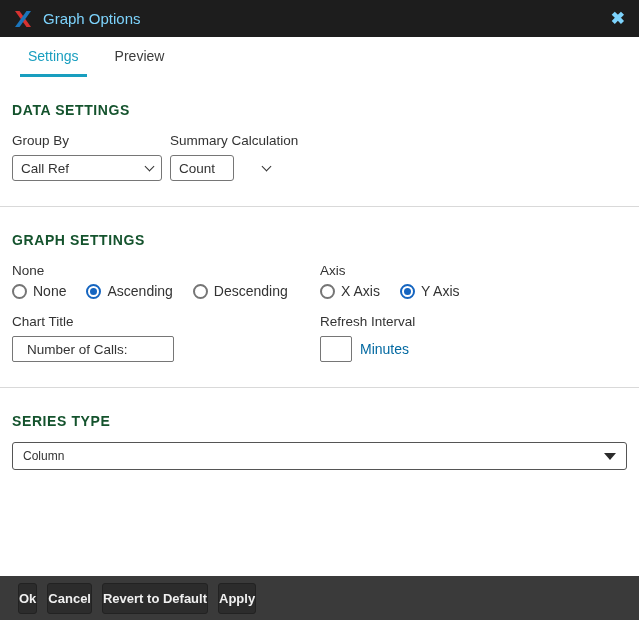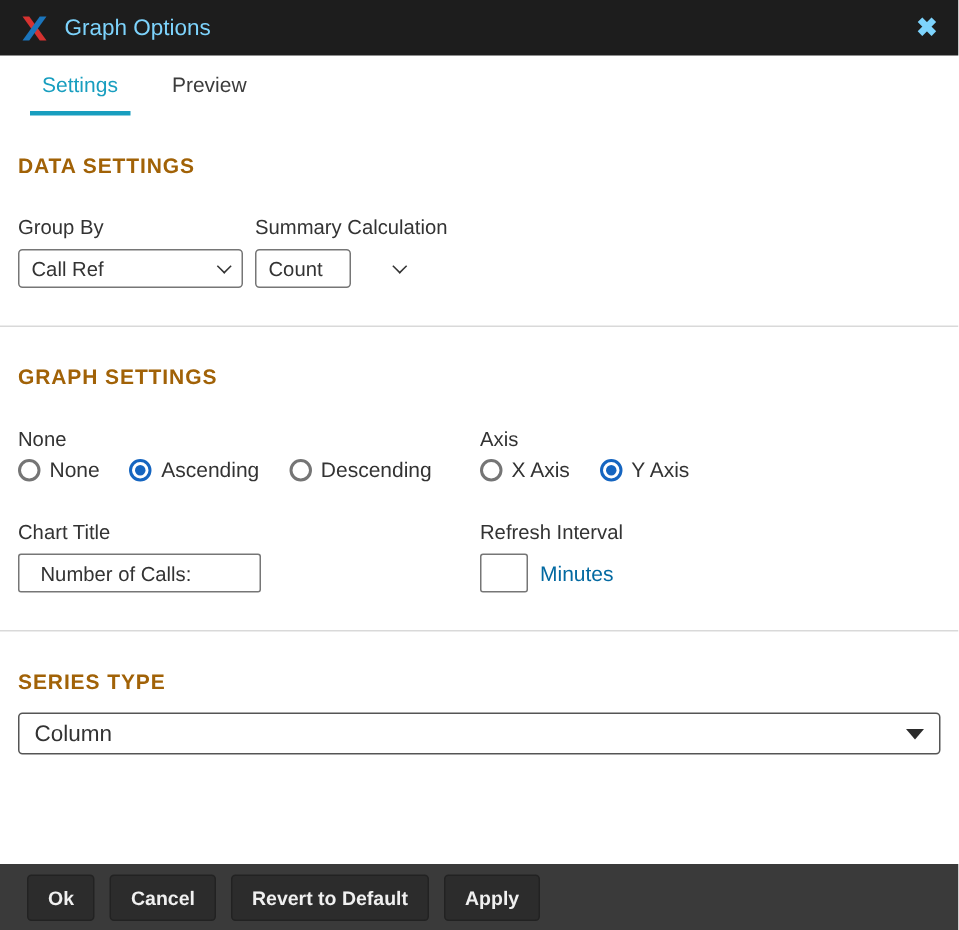--- a/index.html
+++ b/index.html
@@ -31,25 +31,25 @@
     display: flex; align-items: center;
     padding: 1px 8px; font-size: 14px; color: #3c3c3c;
     border-bottom: 3px solid transparent; cursor: pointer;
   }
   .tab.active { color: #189ebf; border-bottom-color: #189ebf; }
 
   
   .content { flex: 1 1 auto; padding: 0 12px; }
   .section-heading {
     margin: 25px 0 0 0; font-size: 14px; font-weight: bold;
-    letter-spacing: 0.6px; color: #a16207;
+    letter-spacing: 0.6px; color: #14532d;
   }
   .divider { border: none; border-top: 1px solid #d9d9d9; margin: 25px -12px 0 -12px; }
 
-  .field-label { font-size: 13.5px; color: #333; margin-top: 26px; }
+  .field-label { font-size: 13.5px; color: #333; margin-top: 15px; }
   .row { display: flex; }
   .grid2 { display: grid; grid-template-columns: 308px auto; }
 
   
   .select {
     margin-top: 7px; height: 26px; background: #fff;
     border: 1px solid #767676; border-radius: 3px;
     display: flex; align-items: center; justify-content: space-between;
     padding: 0 8px; font-size: 13.5px; cursor: pointer; gap: 40px;
   }
@@ -79,39 +79,39 @@
 
   .minutes-wrap { display: flex; align-items: center; gap: 8px; }
   .minutes-label { font-size: 14px; color: #0369a1; margin-top: 7px; align-self: center; }
   .refresh-input { width: 32px; }
 
   
   .series-select {
     margin-top: 13px; height: 28px; width: 615px;
     border: 1px solid #555; border-radius: 3px; background: #fff;
     display: flex; align-items: center; justify-content: space-between;
-    padding: 0 10px; font-size: 15px; cursor: pointer;
+    padding: 0 10px; font-size: 12px; cursor: pointer;
   }
   .tri-down {
     width: 0; height: 0; margin-left: 8px;
     border-left: 6px solid transparent; border-right: 6px solid transparent;
     border-top: 7px solid #2b2b2b; flex: 0 0 auto;
   }
 
   
   .footer {
     margin-top: auto; flex: 0 0 44px; background: #3a3a3a;
     display: flex; align-items: center; gap: 10px; padding: 0 12px 0 18px;
   }
   .btn {
     background: #2c2c2c; color: #f0f0f0;
     border: 1px solid #222; border-radius: 3px;
     font-family: "Liberation Sans", sans-serif;
     font-size: 13px; font-weight: bold;
-    padding: 7px 13px; cursor: pointer;
+    padding: 7px 0; cursor: pointer;
   }
 </style>
 </head>
 <body>
 
 <div class="dialog">
 
   <div class="header">
     <svg width="18" height="18" viewBox="0 0 18 18">
       <polygon points="1,1 5.5,1 17,17 12.5,17" fill="#d63230"></polygon>

